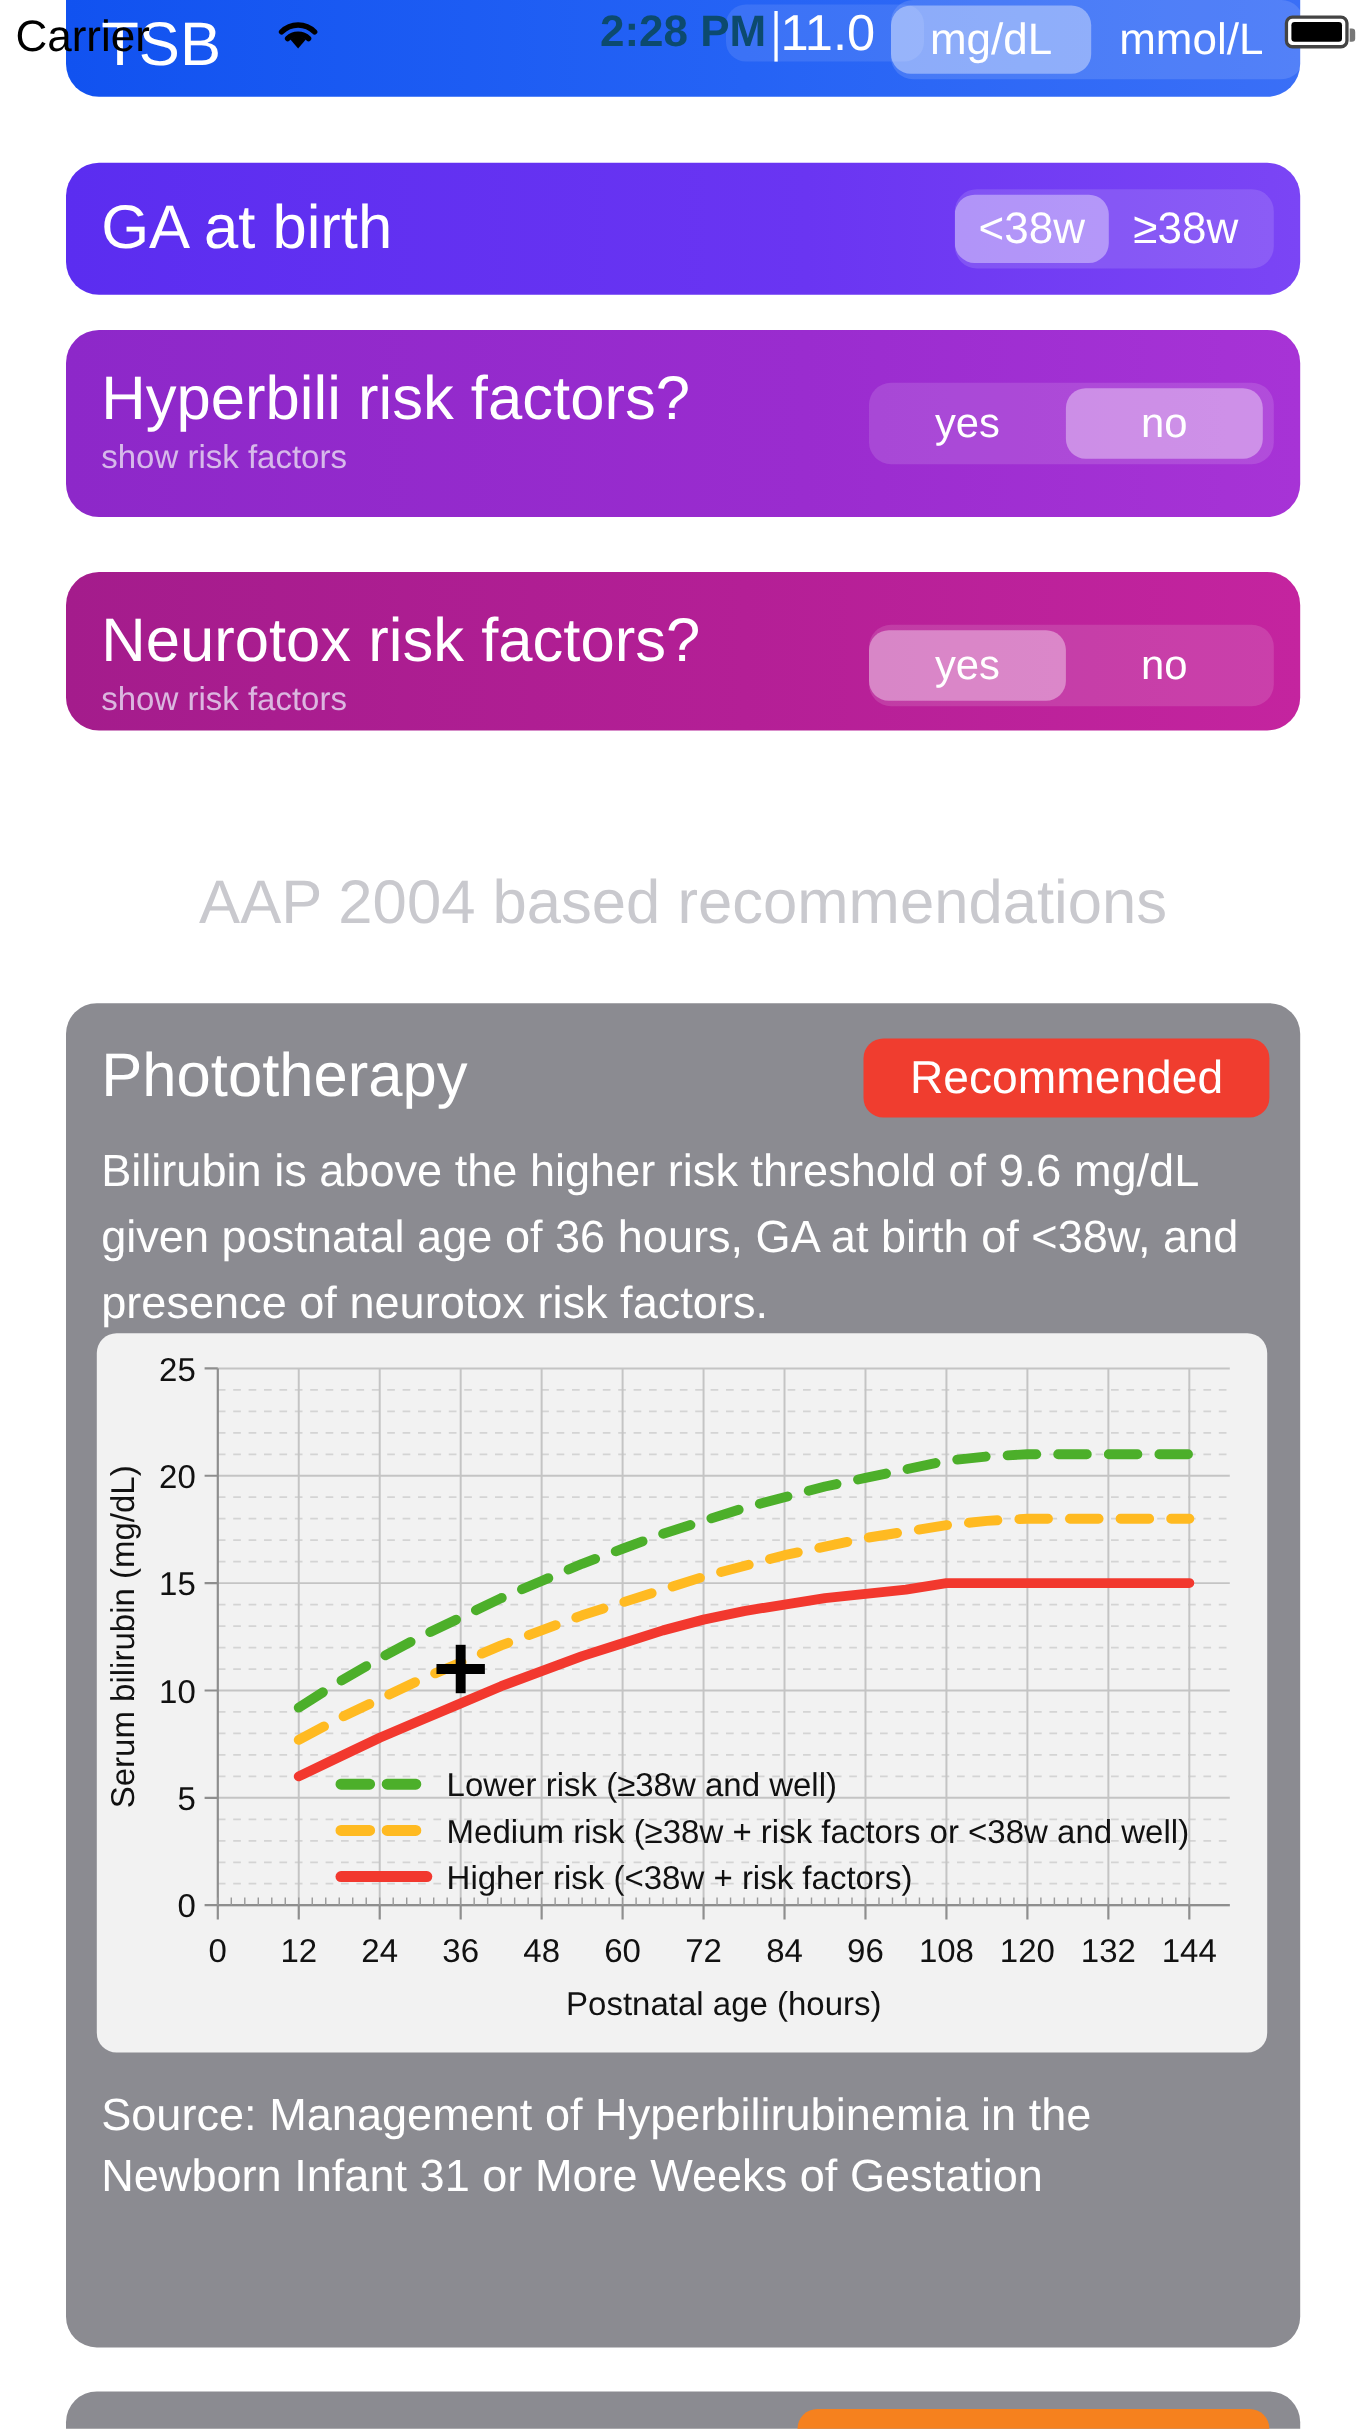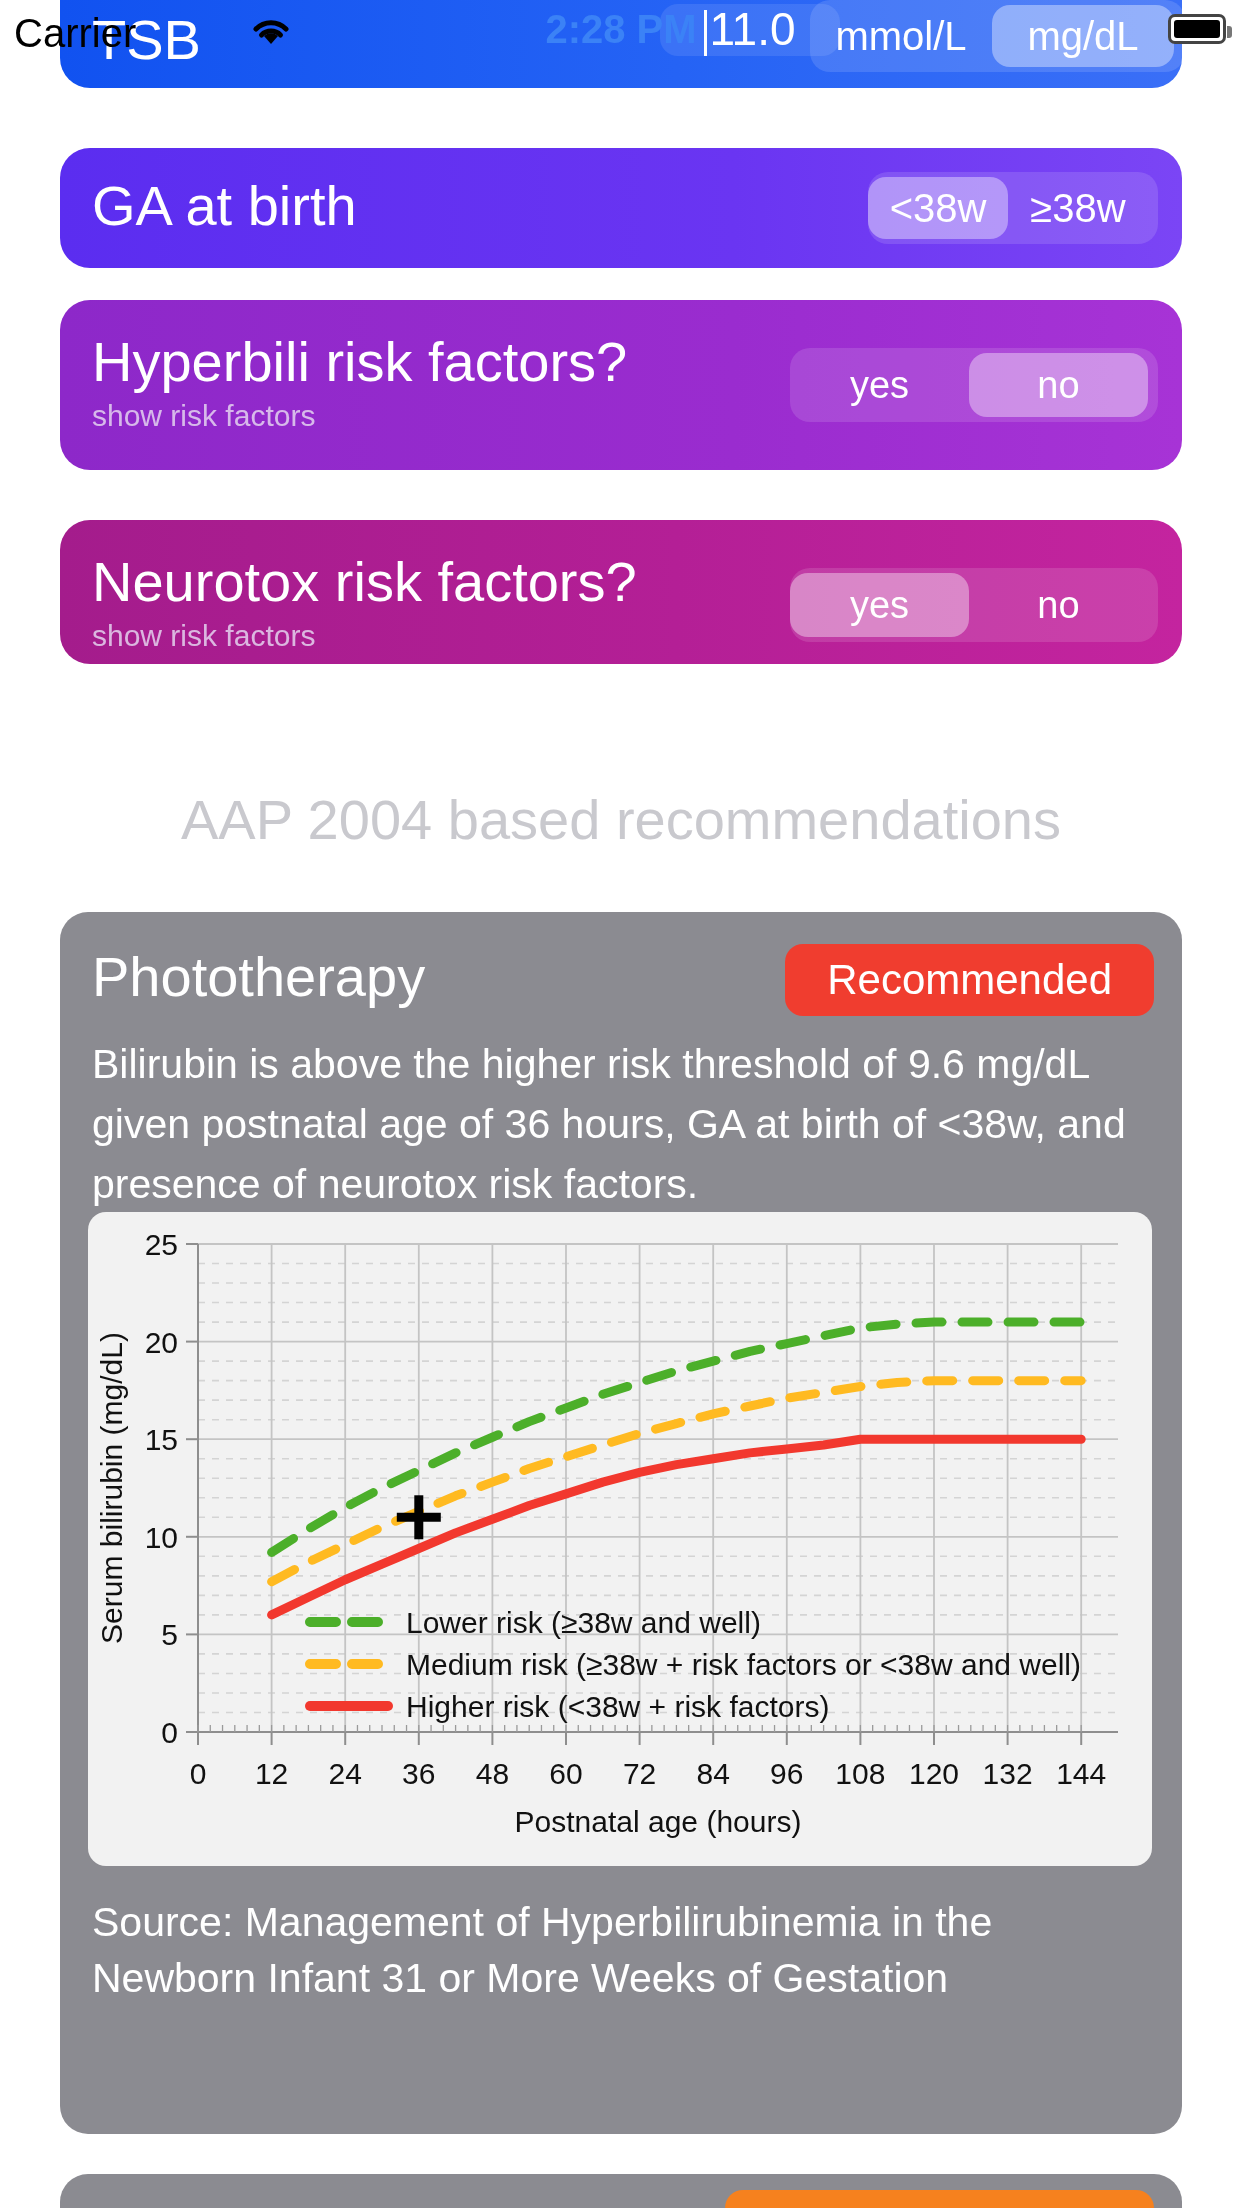--- a/index.html
+++ b/index.html
@@ -16,21 +16,21 @@
     position: absolute; top: 0; left: 0; width: 1242px; height: 58px;
     z-index: 40; pointer-events: none;
   }
   .sb-carrier {
     position: absolute; left: 14px; top: 12px;
     font-size: 40px; color: #000; line-height: 42px;
   }
   .sb-wifi { position: absolute; left: 248px; top: 14px; width: 46px; height: 34px; }
   .sb-time {
     position: absolute; left: 0; top: 8px; width: 1242px;
-    text-align: center; font-size: 40px; font-weight: bold; color: #3b82f6; line-height: 42px;
+    text-align: center; font-size: 40px; font-weight: bold; color: #0c4a6e; line-height: 42px;
   }
   .sb-batt {
     position: absolute; right: 16px; top: 14px;
     width: 58px; height: 30px; border: 3px solid #444; border-radius: 7px;
     background: #fff;
   }
   .sb-batt i { position: absolute; left: 3px; top: 3px; right: 3px; bottom: 3px; background: #000; border-radius: 3px; display: block; }
   .sb-batt:after {
     content: ""; position: absolute; right: -9px; top: 9px; width: 5px; height: 12px;
     background: #777; border-radius: 0 3px 3px 0;
@@ -166,22 +166,22 @@
 
 <div id="app">
 
   <div class="row" id="row-tsb">
     <div class="row-title">TSB</div>
     <div class="tsb-input">
       <span class="tsb-caret"></span>
       <span>11.0</span>
     </div>
     <div class="seg" id="seg-unit">
+      <div class="opt sel">mg/dL</div>
       <div class="opt">mmol/L</div>
-      <div class="opt sel">mg/dL</div>
     </div>
   </div>
 
   <div class="statusbar">
     <div class="sb-carrier">Carrier</div>
     <div class="sb-wifi">
       <svg viewBox="0 0 46 34" width="46" height="34">
         <path d="M23 30 l7 -8 a10 10 0 0 0 -14 0 z" fill="#000"></path>
         <path d="M8 15 a21 21 0 0 1 30 0" stroke="#000" stroke-width="5" fill="none" stroke-linecap="round"></path>
         <path d="M13.5 21 a13.5 13.5 0 0 1 19 0" stroke="#000" stroke-width="5" fill="none" stroke-linecap="round"></path>

